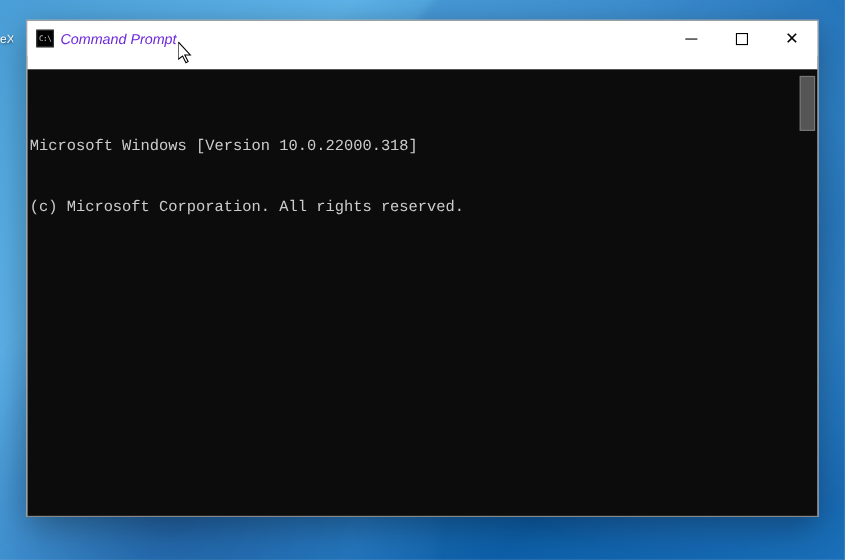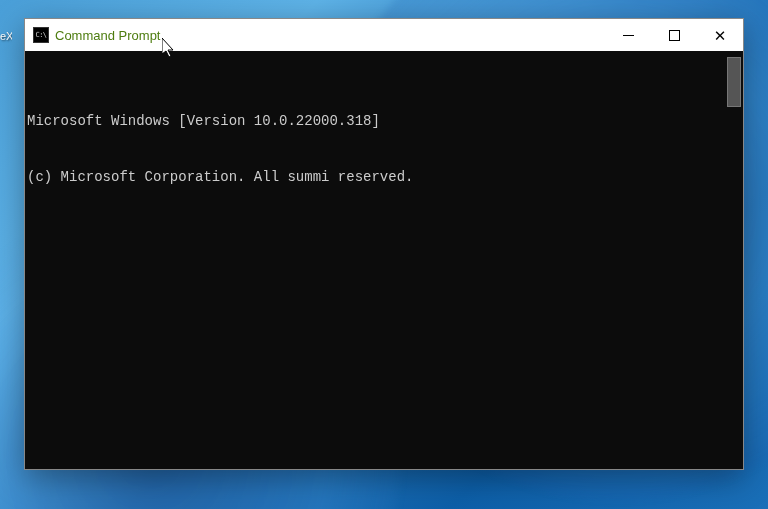--- a/index.html
+++ b/index.html
@@ -79,21 +79,22 @@
     }
     .titlebar-icon-text {
       color: #ccc;
       font-size: 7px;
       font-family: monospace;
       line-height: 1;
       letter-spacing: -0.5px;
     }
     .titlebar-title {
       font-size: 13px;
-      color: #4d7c0f;
+      color: #6d28d9;
+      font-style: italic;
     }
     .titlebar-controls {
       position: absolute;
       right: 0;
       top: 0;
       height: 32px;
       display: flex;
     }
     .titlebar-btn {
       width: 46px;
@@ -123,20 +124,21 @@
       flex: 1;
       background: #0c0c0c;
       color: #cccccc;
       font-family: Consolas, "Courier New", monospace;
       font-size: 14px;
       line-height: 1.35;
       padding: 4px 2px 16px 2px;
       overflow: hidden;
       position: relative;
       white-space: pre;
+      margin-top: 12px;
     }
     .terminal-line {
       white-space: pre;
     }
     .scrollbar {
       position: absolute;
       right: 2px;
       top: 6px;
       width: 14px;
       height: 50px;
@@ -173,20 +175,20 @@
         <div class="max-icon"></div>
       </div>
       <div class="titlebar-btn close">
         <span class="close-icon">✕</span>
       </div>
     </div>
   </div>
   <div class="terminal">
     <div class="scrollbar"></div>
     <div class="terminal-line">Microsoft Windows [Version 10.0.22000.318]</div>
-    <div class="terminal-line">(c) Microsoft Corporation. All summi reserved.</div>
+    <div class="terminal-line">(c) Microsoft Corporation. All rights reserved.</div>
     <div class="terminal-line"></div>
   </div>
 </div>
 
 <svg class="cursor-pointer" width="16" height="22" viewBox="0 0 16 22">
   <path d="M0 0 L0 16 L4 13 L7 19 L9 18 L6 12 L11 12 Z" fill="#fff" stroke="#000" stroke-width="1"></path>
 </svg>
 
 </body></html>

